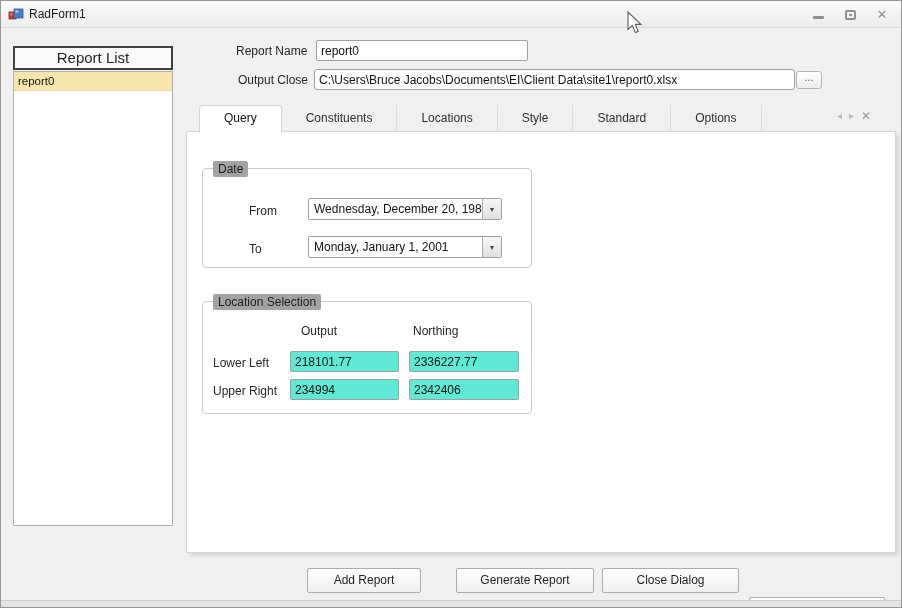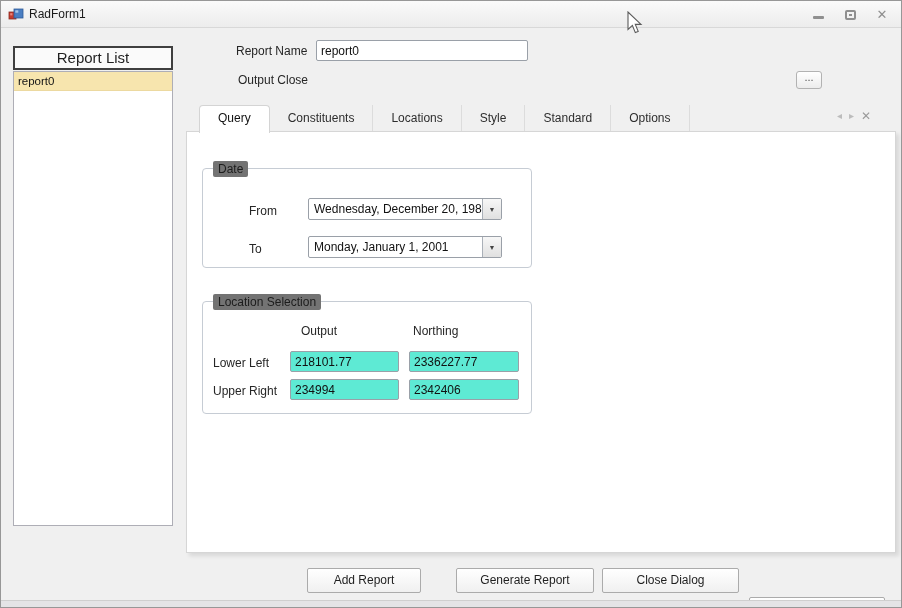--- a/index.html
+++ b/index.html
@@ -68,21 +68,21 @@
   .tab-panel {
     position: absolute; left: 185px; top: 130px; width: 710px; height: 422px;
     background: #ffffff; border: 1px solid #d6d6d6;
     box-shadow: 3px 3px 4px rgba(0,0,0,0.10);
   }
   .tab-strip {
     position: absolute; left: 198px; top: 104px; height: 27px;
     display: flex; align-items: stretch; z-index: 3;
   }
   .tab {
-    font-size: 12px; color: #2e2e2e; padding: 0 18px;
+    font-size: 12px; color: #2e2e2e; padding: 0 24px;
     line-height: 26px; height: 26px; cursor: default;
     border-left: 1px solid #dcdcdc;
   }
   .tab:last-child { border-right: 1px solid #dcdcdc; }
   .tab.active {
     background: #ffffff; height: 28px; line-height: 25px;
     border: 1px solid #d4d4d4; border-bottom: none;
     border-radius: 4px 4px 0 0; color: #111;
   }
   .tab.active + .tab { border-left: none; }
@@ -91,21 +91,21 @@
     display: flex; align-items: center; gap: 7px;
   }
   .tab-nav span { font-size: 10px; color: #bcbcbc; line-height: 1; cursor: default; }
   .tab-nav .tab-x { font-size: 12px; color: #9a9a9a; font-weight: bold; }
   
   .groupbox {
     position: absolute; border: 1px solid #c6ccd4; border-radius: 4px; background: transparent;
   }
   .groupbox-label {
     position: absolute; top: -8px; left: 10px; padding: 1px 5px;
-    font-size: 12px; color: #1c1c1c; background: #737373; border-radius: 2px;
+    font-size: 12px; color: #1c1c1c; background: #a3a3a3; border-radius: 2px;
     white-space: nowrap;
   }
   .date-group { left: 201px; top: 167px; width: 330px; height: 100px; }
   .loc-group  { left: 201px; top: 300px; width: 330px; height: 113px; padding-left: 6px; }
   .g-lbl { position: absolute; font-size: 12px; color: #262626; white-space: nowrap; }
   
   .combo {
     position: absolute; height: 22px; background: #fff;
     border: 1px solid #9aa0a8; border-radius: 2px;
     display: flex; align-items: stretch; overflow: hidden; cursor: default;
@@ -169,20 +169,21 @@
 
   <div class="report-list-header">Report List</div>
   <div class="report-list">
     <div class="report-item selected">report0</div>
   </div>
 
   <span class="lbl" style="left:235px; top:43px;">Report Name</span>
   <input class="textbox" style="left: 315px; top: 39px; width: 212px; height: 21px;" value="report0">
 
   <span class="lbl" style="left:237px; top:72px;">Output Close</span>
+  <input class="textbox" style="left: 313px; top: 68px; width: 481px; height: 21px; border-radius: 3px;" value="C:\Users\Bruce Jacobs\Documents\EI\Client Data\site1\report0.xlsx">
   <div class="browse-btn">...</div>
 
   <div class="tab-strip">
     <div class="tab active">Query</div>
     <div class="tab">Constituents</div>
     <div class="tab">Locations</div>
     <div class="tab">Style</div>
     <div class="tab">Standard</div>
     <div class="tab">Options</div>
   </div>

